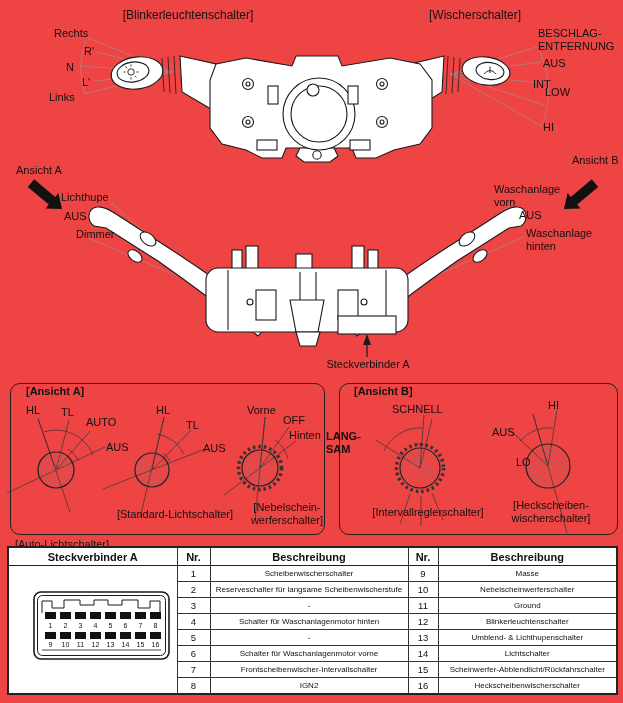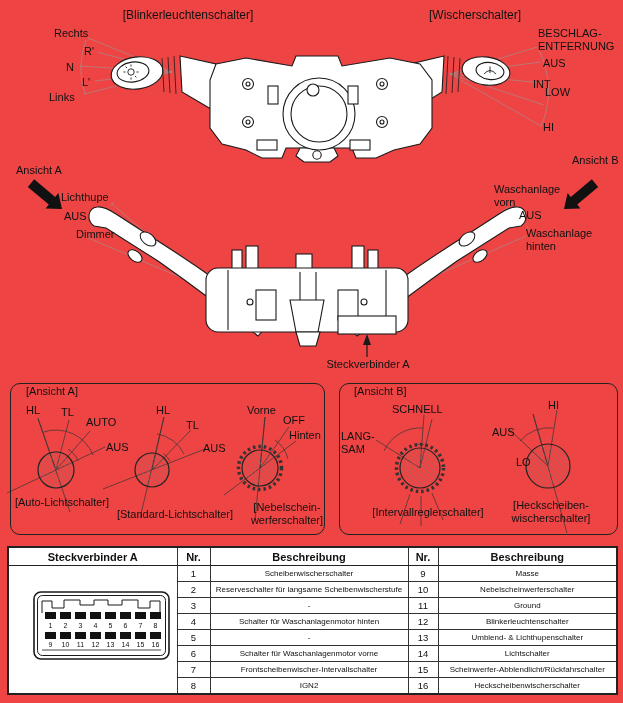--- a/index.html
+++ b/index.html
@@ -3,21 +3,21 @@
 <meta charset="utf-8">
 <style>
   html,body{margin:0;padding:0;background:#fff;}
   .canvas{position:relative;width:623px;height:703px;background:#ef4444;overflow:hidden;
           font-family:"Liberation Sans","DejaVu Sans",sans-serif;color:#111;}
   svg{font-family:inherit;}
   .art{position:absolute;left:0;top:0;}
   .lbl{position:absolute;font-size:11px;line-height:1.18;white-space:pre-line;color:#111;}
   .ttl{font-size:12px;}
   .ctr{text-align:center;}
-  .bold{font-weight:normal;padding-left:6px;}
+  .bold{font-weight:bold;padding-left:6px;}
   .vbox{position:absolute;border:1.5px solid #222;border-radius:10px;background:transparent;}
   table.pinout{position:absolute;left:7px;top:546px;width:609px;border-collapse:collapse;
                table-layout:fixed;border:2px solid #222;background:#fff;}
   table.pinout th,table.pinout td{border:1px solid #333;padding:0;text-align:center;vertical-align:middle;overflow:hidden;}
   table.pinout th{font-size:11px;font-weight:bold;height:17px;border-bottom:1.5px solid #222;}
   th.conn-h{font-size:12px;}
   td.nr{font-size:9.5px;height:15px;}
   td.desc{font-size:8px;white-space:nowrap;}
   td.conn-cell{vertical-align:top;background:#fff;}
 </style>
@@ -237,35 +237,35 @@
   <div class="lbl" style="left:526px;top:227px;">Waschanlage
 hinten</div>
   <div class="lbl ctr" style="left:320px;top:358px;width:96px;">Steckverbinder A</div>
 
   <div class="vbox" style="left:10px;top:383px;width:313px;height:150px;"></div>
   <div class="lbl bold" style="left:20px;top:385px;">[Ansicht A]</div>
   <div class="lbl" style="left:26px;top:404px;">HL</div>
   <div class="lbl" style="left:61px;top:406px;">TL</div>
   <div class="lbl" style="left:86px;top:416px;">AUTO</div>
   <div class="lbl" style="left:106px;top:441px;">AUS</div>
-  <div class="lbl ctr" style="left:12px;top:496px;width:100px;">[Auto-Lichtschalter]</div>
+  <div class="lbl ctr" style="left:12px;top:538px;width:100px;">[Auto-Lichtschalter]</div>
   <div class="lbl" style="left:156px;top:404px;">HL</div>
   <div class="lbl" style="left:186px;top:419px;">TL</div>
   <div class="lbl" style="left:203px;top:442px;">AUS</div>
   <div class="lbl ctr" style="left:113px;top:508px;width:124px;">[Standard-Lichtschalter]</div>
   <div class="lbl" style="left:247px;top:404px;">Vorne</div>
   <div class="lbl" style="left:283px;top:414px;">OFF</div>
   <div class="lbl" style="left:289px;top:429px;">Hinten</div>
   <div class="lbl ctr" style="left:246px;top:501px;width:82px;">[Nebelschein-
 werferschalter]</div>
 
   <div class="vbox" style="left:339px;top:383px;width:277px;height:150px;"></div>
   <div class="lbl bold" style="left:348px;top:385px;">[Ansicht B]</div>
   <div class="lbl" style="left:392px;top:403px;">SCHNELL</div>
-  <div class="lbl" style="left:341px;top:430px;">LANG-
+  <div class="lbl" style="left:326px;top:430px;font-weight:bold;">LANG-
 SAM</div>
   <div class="lbl ctr" style="left:364px;top:506px;width:128px;">[Intervallreglerschalter]</div>
   <div class="lbl" style="left:516px;top:408px;margin-top:48px;">LO</div>
   <div class="lbl" style="left:548px;top:399px;">HI</div>
   <div class="lbl" style="left:492px;top:426px;">AUS</div>
   <div class="lbl ctr" style="left:503px;top:499px;width:96px;">[Heckscheiben-
 wischerschalter]</div>
 
   <table class="pinout">
     <colgroup>

